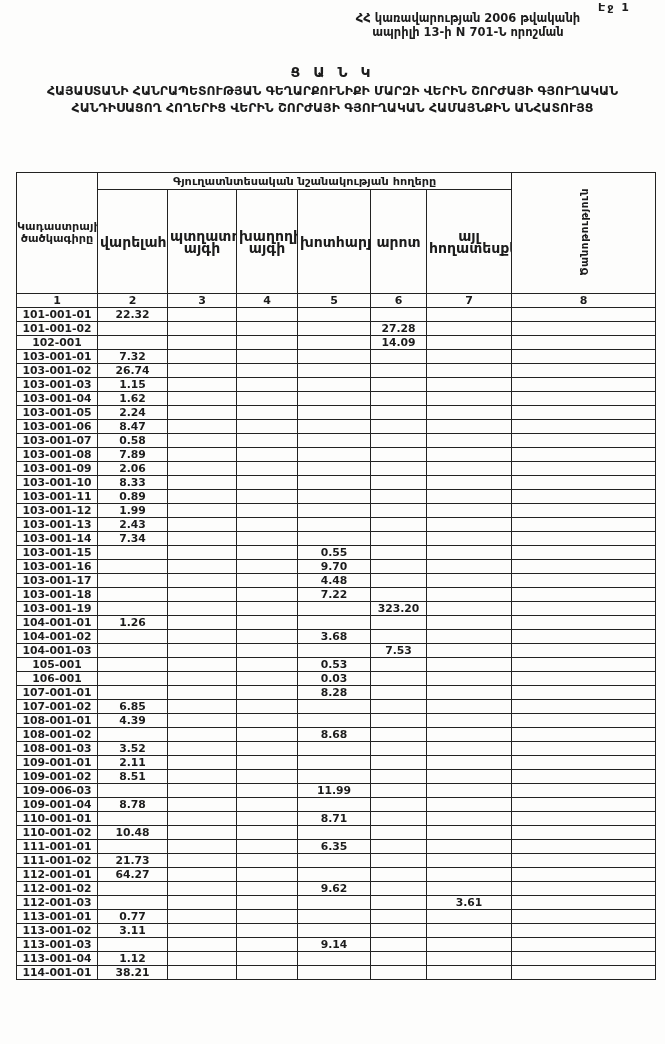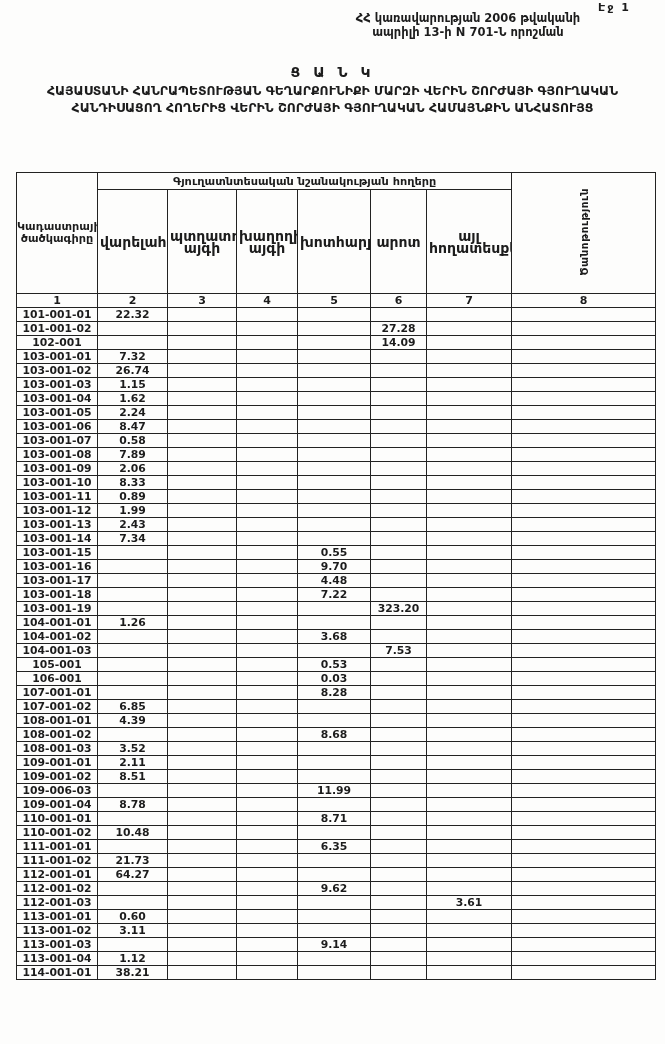--- a/index.html
+++ b/index.html
@@ -536,21 +536,21 @@
           <td></td>
           <td></td>
           <td></td>
           <td></td>
           <td></td>
           <td>3.61</td>
           <td></td>
         </tr>
         <tr>
           <td>113-001-01</td>
-          <td>0.60</td>
+          <td>0.77</td>
           <td></td>
           <td></td>
           <td></td>
           <td></td>
           <td></td>
           <td></td>
         </tr>
         <tr>
           <td>113-001-02</td>
           <td>3.11</td>

